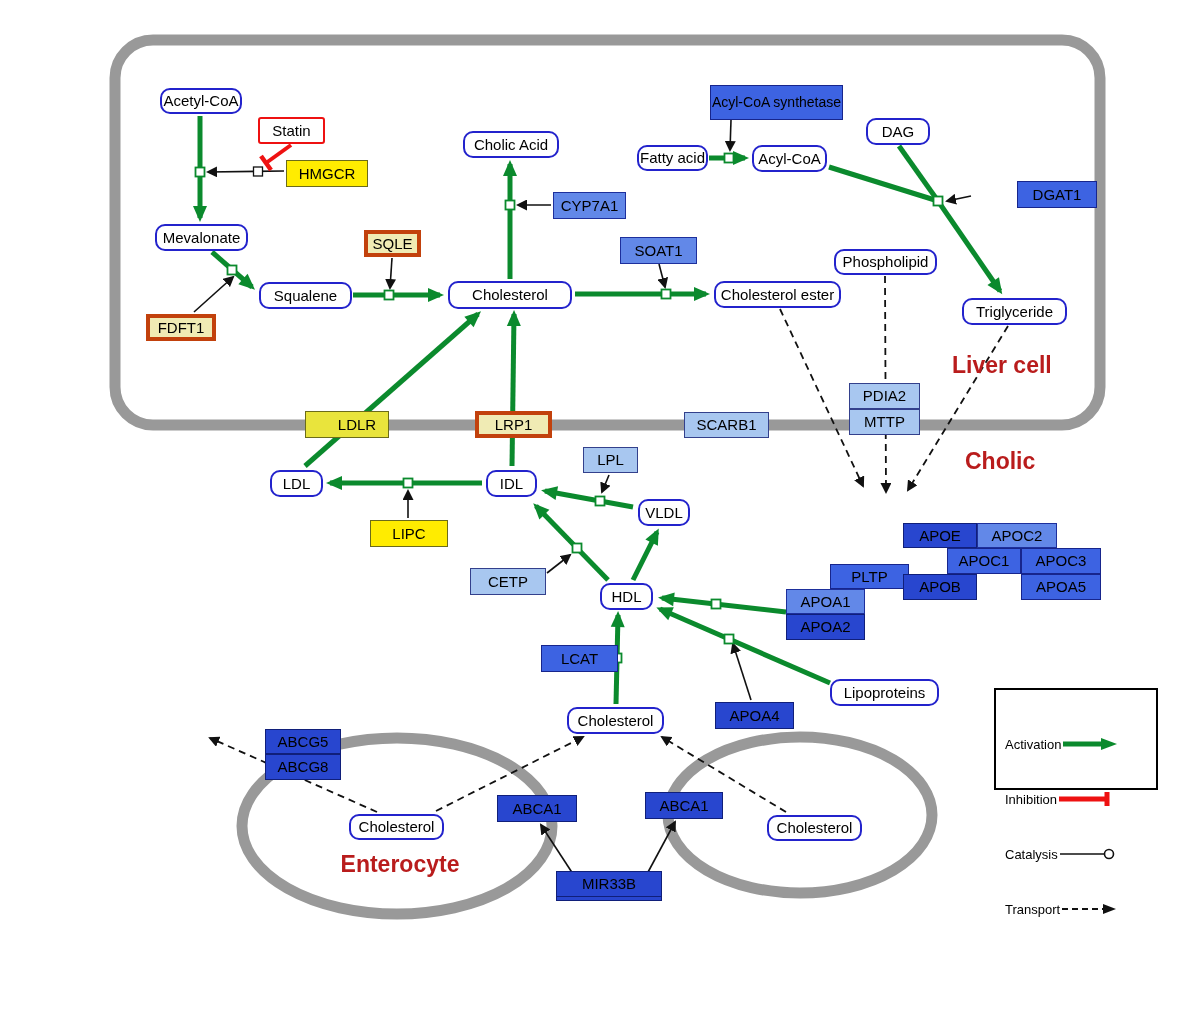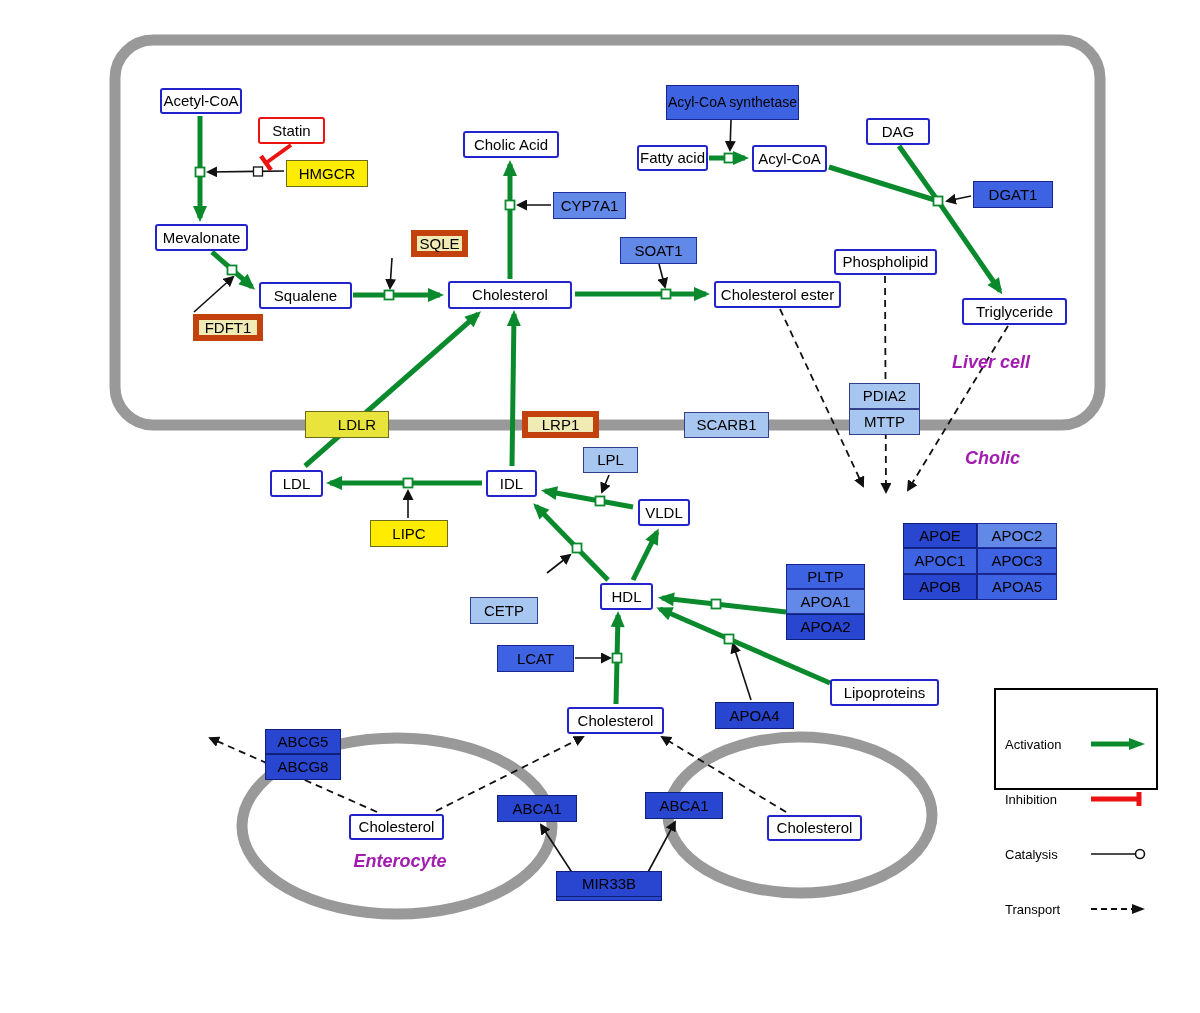--- a/index.html
+++ b/index.html
@@ -1,35 +1,35 @@
 <!DOCTYPE html>
 <html><head>
 <meta charset="utf-8">
 <style>
   * { margin:0; padding:0; box-sizing:border-box; }
   html,body { background:#fff; font-family:"Liberation Sans", sans-serif; }
   #canvas { position:relative; width:1200px; height:1013px; background:#fff; overflow:hidden; }
   #edges { position:absolute; left:0; top:0; }
   .node { position:absolute; display:flex; align-items:center; justify-content:center;
           font-size:15px; color:#000; text-align:center; line-height:1.05; }
-  .met    { background:#fff; border:2px solid #2323cc; border-radius:3px; }
+  .met    { background:#fff; border:2px solid #2323cc; border-radius:10px; }
   .statin { background:#fff; border:2px solid #ee1111; border-radius:3px; }
   .yellow  { background:#ffec00; border:1px solid #6b6b1a;text-align:right; }
   .yellow2 { background:#e9e43c; border:1px solid #6b6b1a;padding-left:20px; }
-  .pale    { background:#f0ebb4; border:6px solid #c2410c;margin-left:47px; }
+  .pale    { background:#f0ebb4; border:4px solid #c2410c; }
   .b-light  { background:#a8c7f0; border:1px solid #33408c; }
   .b-med    { background:#6288e8; border:1px solid #1d2f9c; }
-  .b-strong { background:#3d63e2; border:1px solid #17258c; }
+  .b-strong { background:#3d63e2; border:1px solid #17258c;margin-left:44px; }
   .b-dark   { background:#2846cf; border:1px solid #101f7a; }
   .small { font-size:14px; }
-  .comp-label { position:absolute; font-size:18px; font-weight:bold; color:#a21caf;font-style:italic; }
+  .comp-label { position:absolute; font-size:23px; font-weight:bold; color:#b91c1c; }
   #legend { position:absolute; left:994px; top:688px; width:164px; height:102px;
             border:2px solid #000; background:#fff; padding:7px 9px;
             display:flex; flex-direction:column; justify-content:space-between; }
-  .lrow { display:flex; align-items:center; justify-content:space-between; height:20px;margin-top:39px; }
+  .lrow { display:flex; align-items:center; justify-content:flex-start; height:20px;margin-top:39px; }
   .lrow span { font-size:13px; color:#000; }
 </style>
 </head>
 <body>
 
 <div id="canvas">
 
   <svg id="edges" width="1200" height="1013" viewBox="0 0 1200 1013">
     <defs>
       <marker id="ag" markerUnits="userSpaceOnUse" markerWidth="20" markerHeight="18" refX="13" refY="8" orient="auto">
@@ -141,21 +141,21 @@
   <div class="node yellow2" style="left:305px;top:411px;width:84px;height:27px">LDLR</div>
   <div class="node pale" style="left:475px;top:411px;width:77px;height:27px">LRP1</div>
   <div class="node b-light" style="left:684px;top:412px;width:85px;height:26px">SCARB1</div>
   <div class="node b-light" style="left:849px;top:383px;width:71px;height:26px">PDIA2</div>
   <div class="node b-light" style="left:849px;top:409px;width:71px;height:26px">MTTP</div>
   <div class="node met" style="left:270px;top:470px;width:53px;height:27px">LDL</div>
   <div class="node met" style="left:486px;top:470px;width:51px;height:27px">IDL</div>
   <div class="node b-light" style="left:583px;top:447px;width:55px;height:26px">LPL</div>
   <div class="node met" style="left:638px;top:499px;width:52px;height:27px">VLDL</div>
   <div class="node yellow" style="left:370px;top:520px;width:78px;height:27px">LIPC</div>
-  <div class="node b-light" style="left:470px;top:597px;width:68px;height:27px">CETP</div>
+  <div class="node b-light" style="left:470px;top:568px;width:76px;height:27px">CETP</div>
   <div class="node met" style="left:600px;top:583px;width:53px;height:27px">HDL</div>
   <div class="node b-strong" style="left:786px;top:564px;width:79px;height:25px">PLTP</div>
   <div class="node b-med" style="left:786px;top:589px;width:79px;height:25px">APOA1</div>
   <div class="node b-dark" style="left:786px;top:614px;width:79px;height:26px">APOA2</div>
   <div class="node b-dark" style="left:903px;top:523px;width:74px;height:25px">APOE</div>
   <div class="node b-med" style="left:977px;top:523px;width:80px;height:25px">APOC2</div>
   <div class="node b-strong" style="left:903px;top:548px;width:74px;height:26px">APOC1</div>
   <div class="node b-strong" style="left:977px;top:548px;width:80px;height:26px">APOC3</div>
   <div class="node b-dark" style="left:903px;top:574px;width:74px;height:26px">APOB</div>
   <div class="node b-strong" style="left:977px;top:574px;width:80px;height:26px">APOA5</div>

